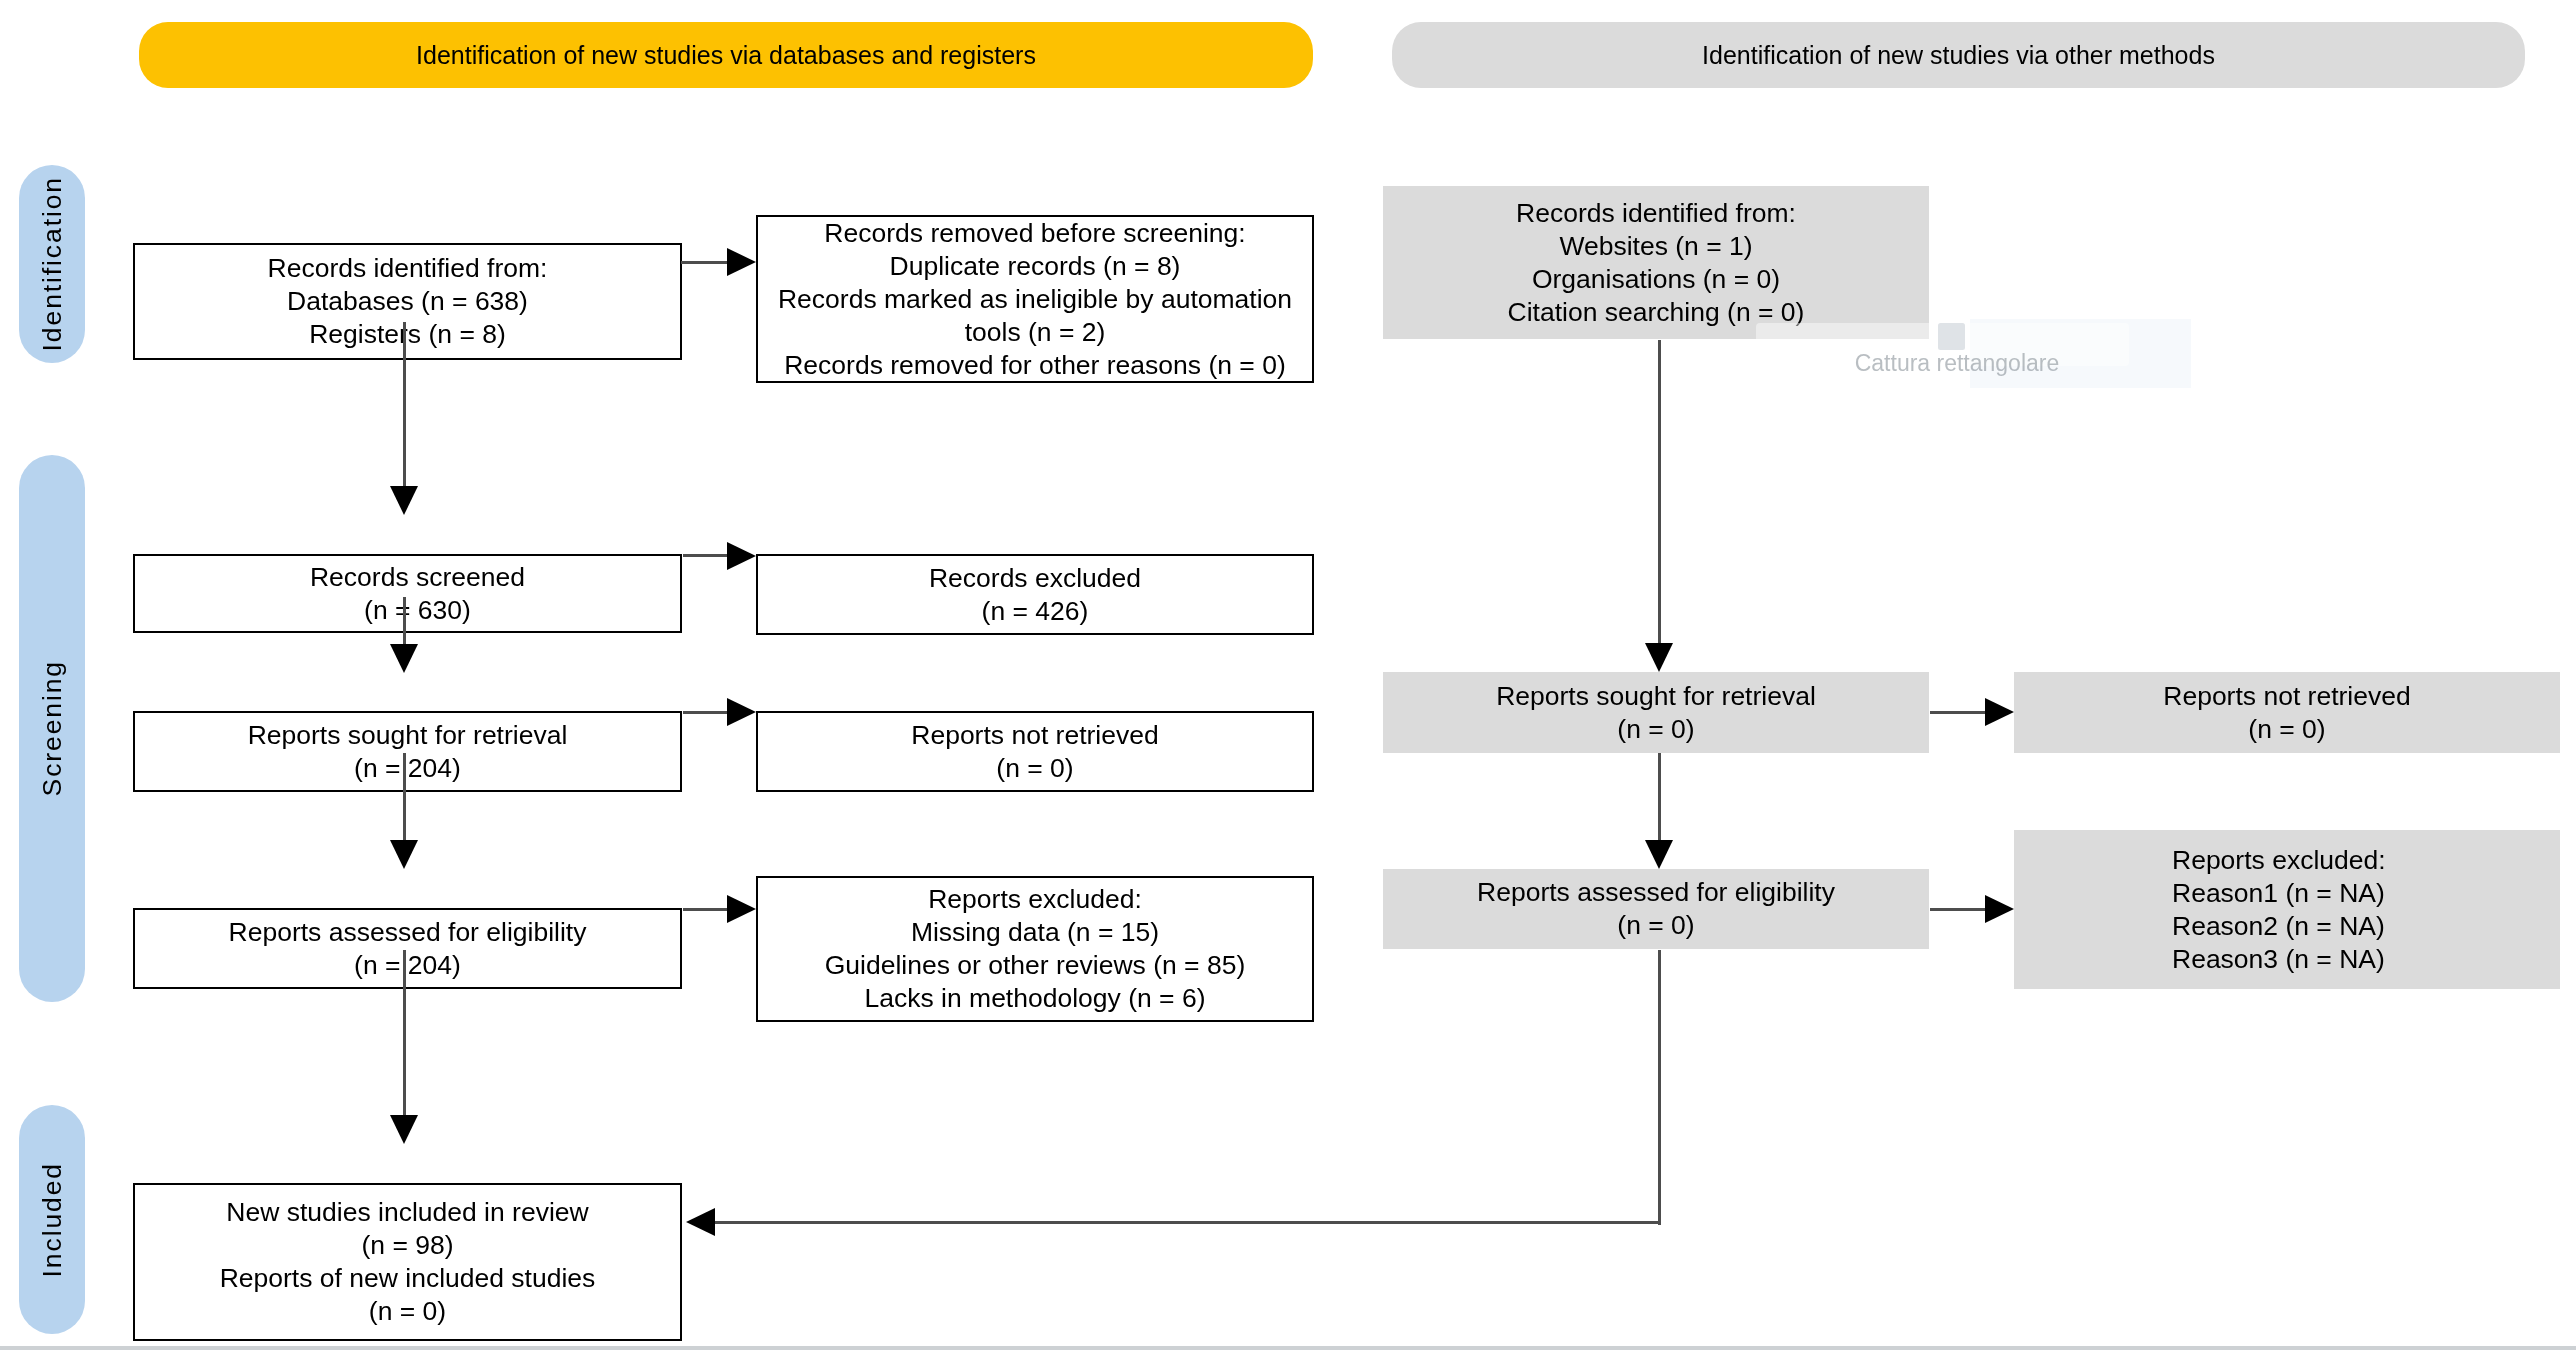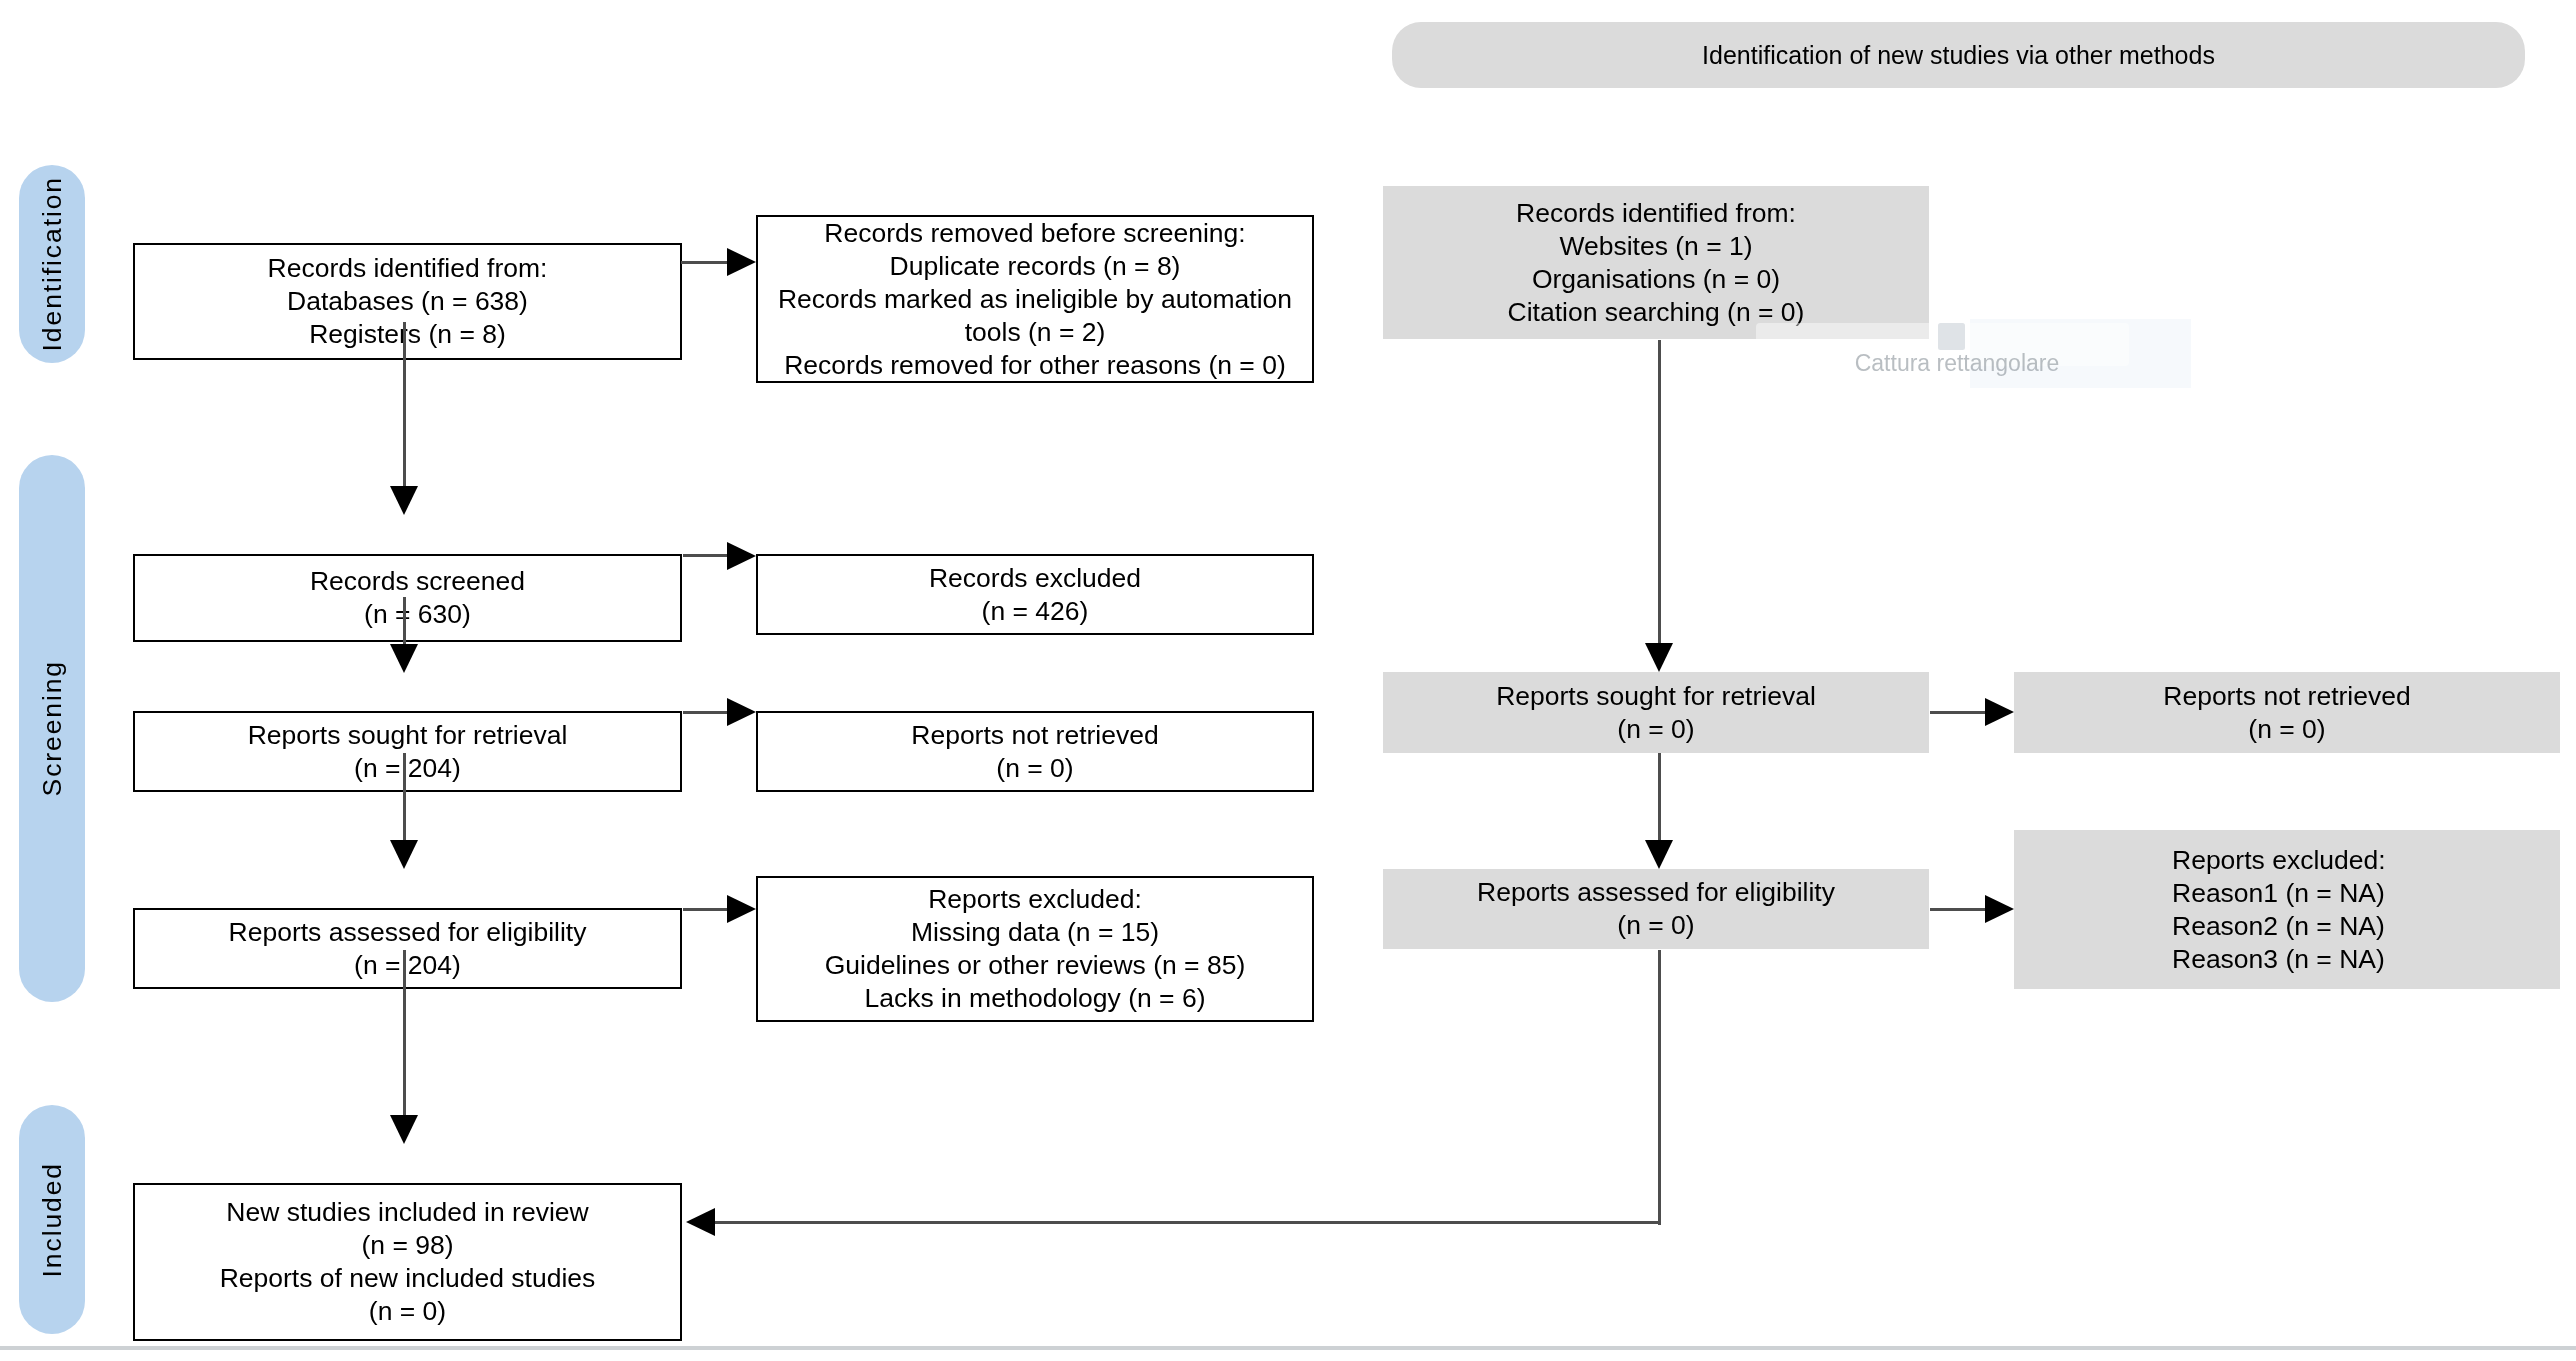--- a/index.html
+++ b/index.html
@@ -48,20 +48,23 @@
   .ghost-band{
     position:absolute;left:1970px;top:319px;width:221px;height:69px;
     background:rgba(237,243,249,0.5);
   }
 </style>
 </head>
 <body>
 
 <div id="canvas">
 
+  <div class="banner yellow" style="left:139px;top:22px;width:1174px;height:66px;">
+    <span>Identification of new studies via databases and registers</span>
+  </div>
   <div class="banner gray" style="left:1392px;top:22px;width:1133px;height:66px;">
     <span>Identification of new studies via other methods</span>
   </div>
 
   <div class="stage" style="top:165px;height:198px;">
     <span>Identification</span>
   </div>
   <div class="stage" style="top:455px;height:547px;">
     <span>Screening</span>
   </div>
@@ -75,21 +78,21 @@
     <div>Registers (n = 8)</div>
   </div>
 
   <div class="box white" style="left:756px;top:176px;width:558px;height:168px;">
     <div>Records removed before screening:</div>
     <div>Duplicate records (n = 8)</div>
     <div>Records marked as ineligible by automation tools (n = 2)</div>
     <div>Records removed for other reasons (n = 0)</div>
   </div>
 
-  <div class="box white" style="left:133px;top:515px;width:549px;height:88px;padding-left:20px;">
+  <div class="box white" style="left:133px;top:515px;width:549px;height:79px;padding-left:20px;">
     <div>Records screened</div>
     <div>(n = 630)</div>
   </div>
 
   <div class="box white" style="left:756px;top:515px;width:558px;height:81px;">
     <div>Records excluded</div>
     <div>(n = 426)</div>
   </div>
 
   <div class="box white" style="left:133px;top:672px;width:549px;height:81px;">

